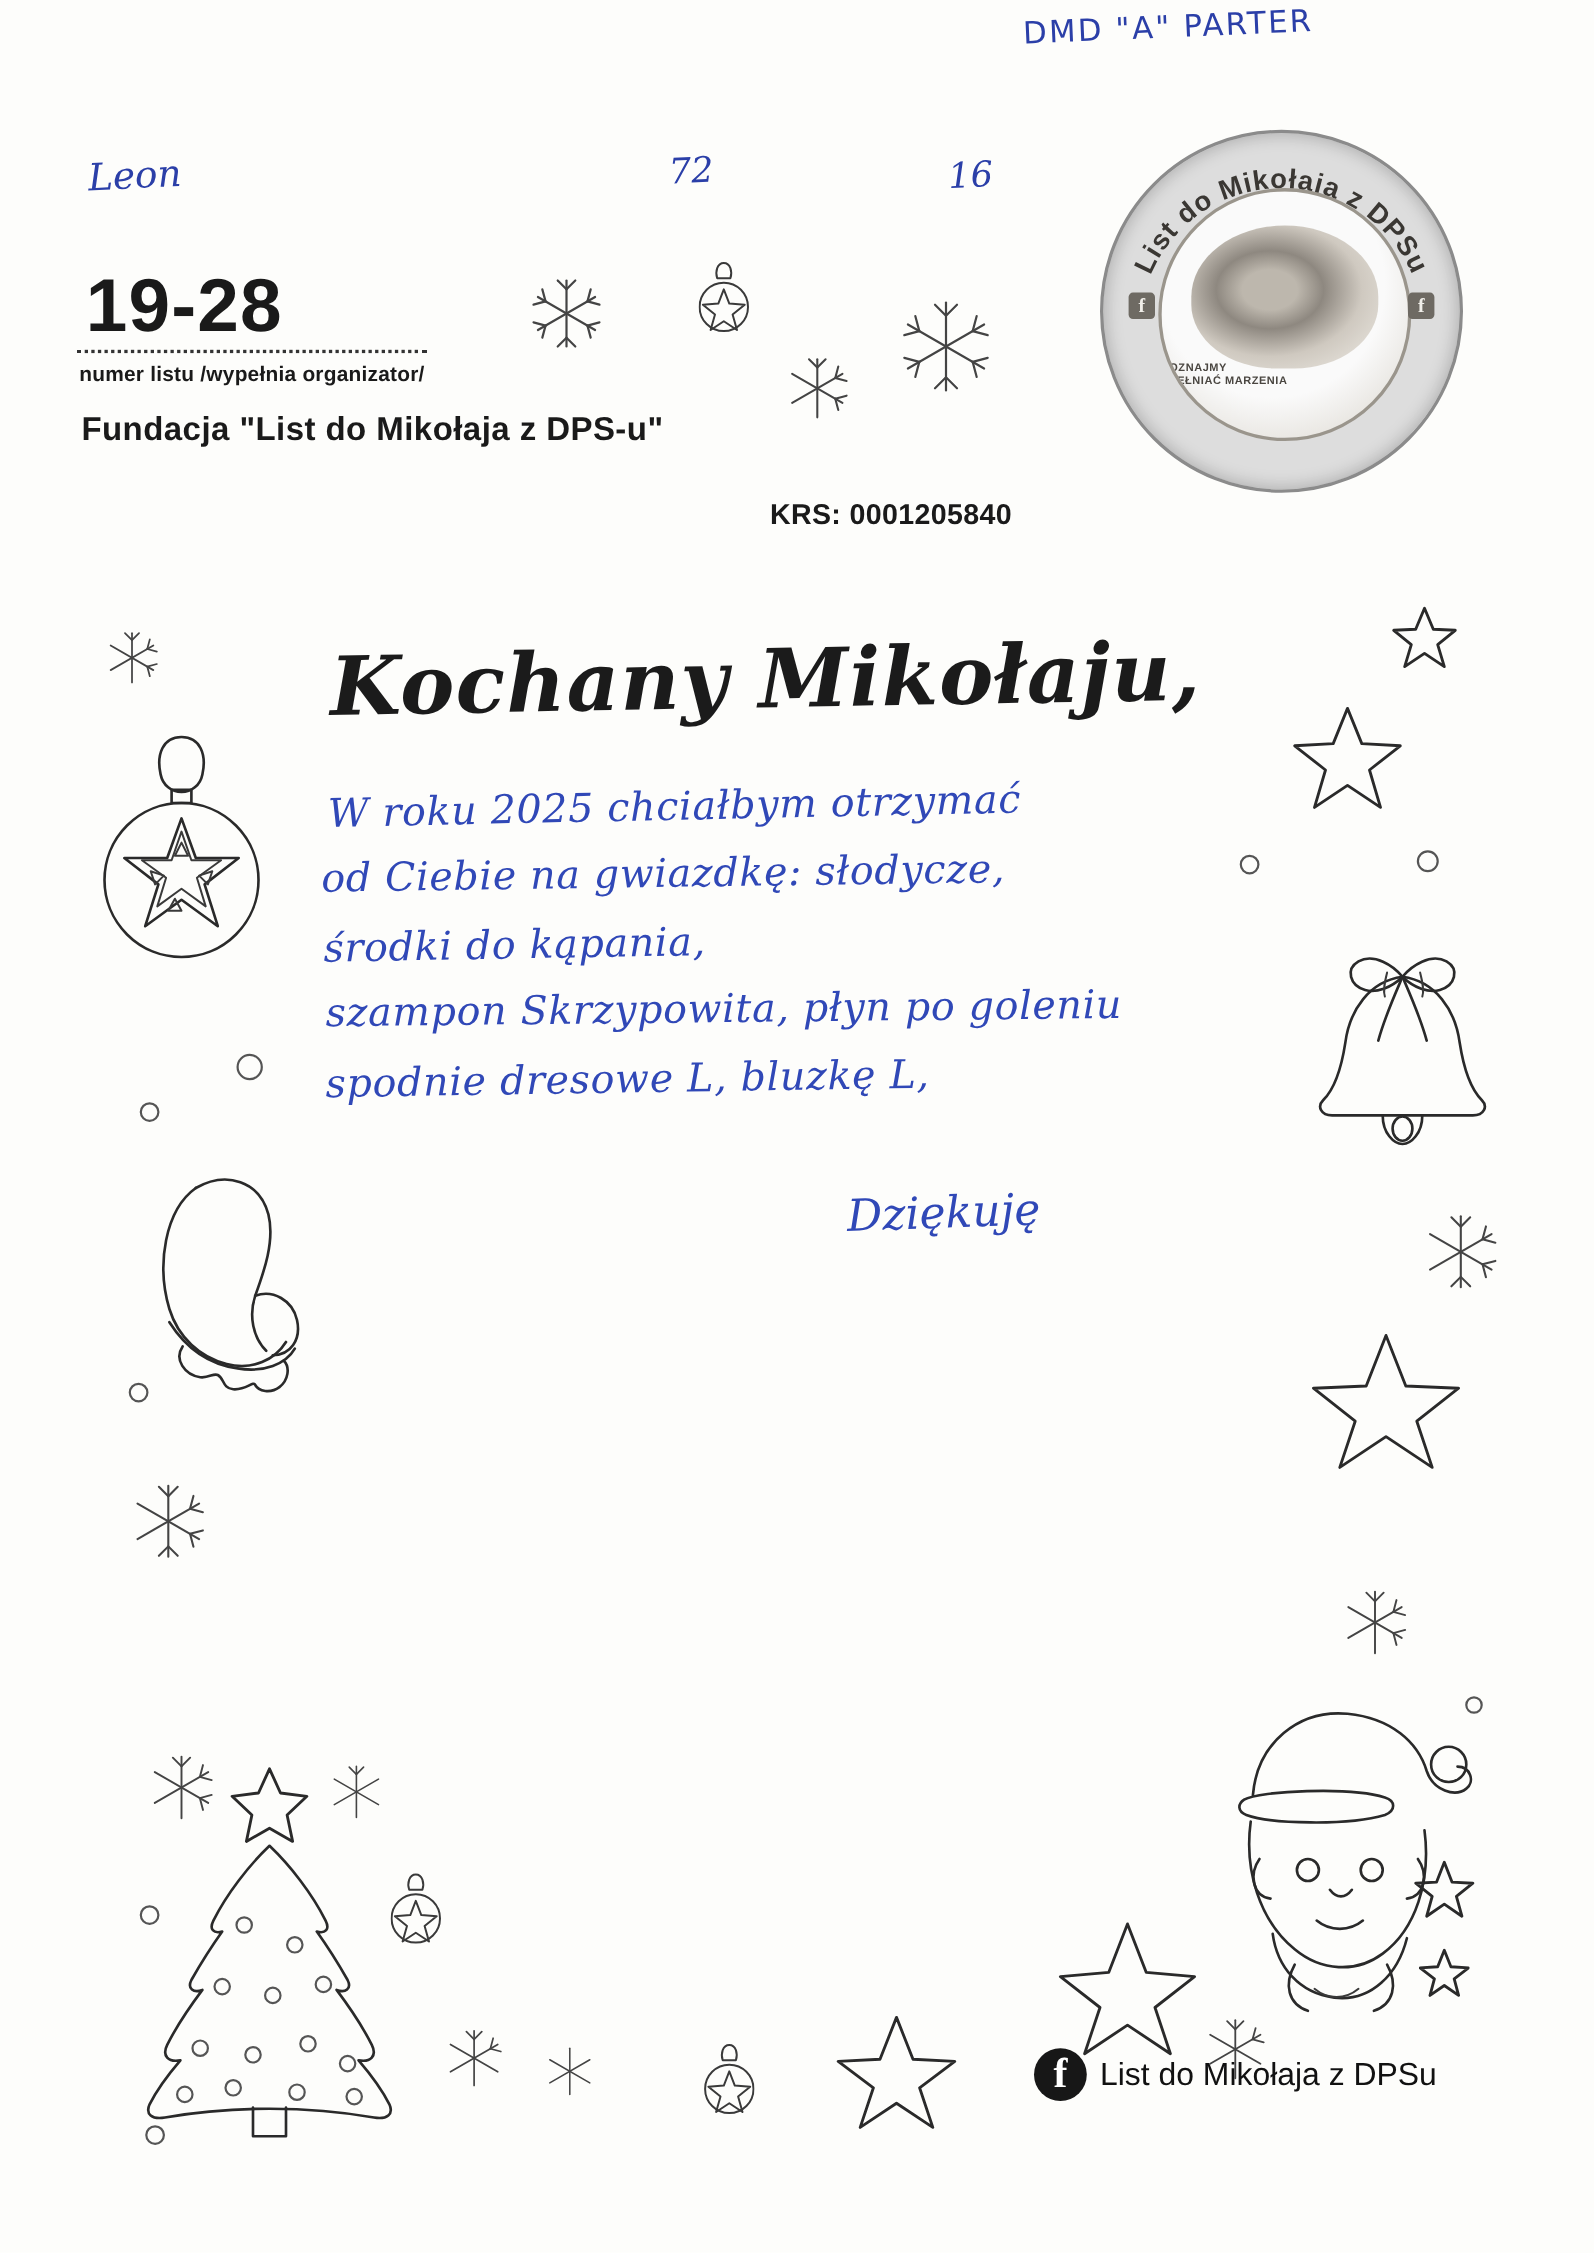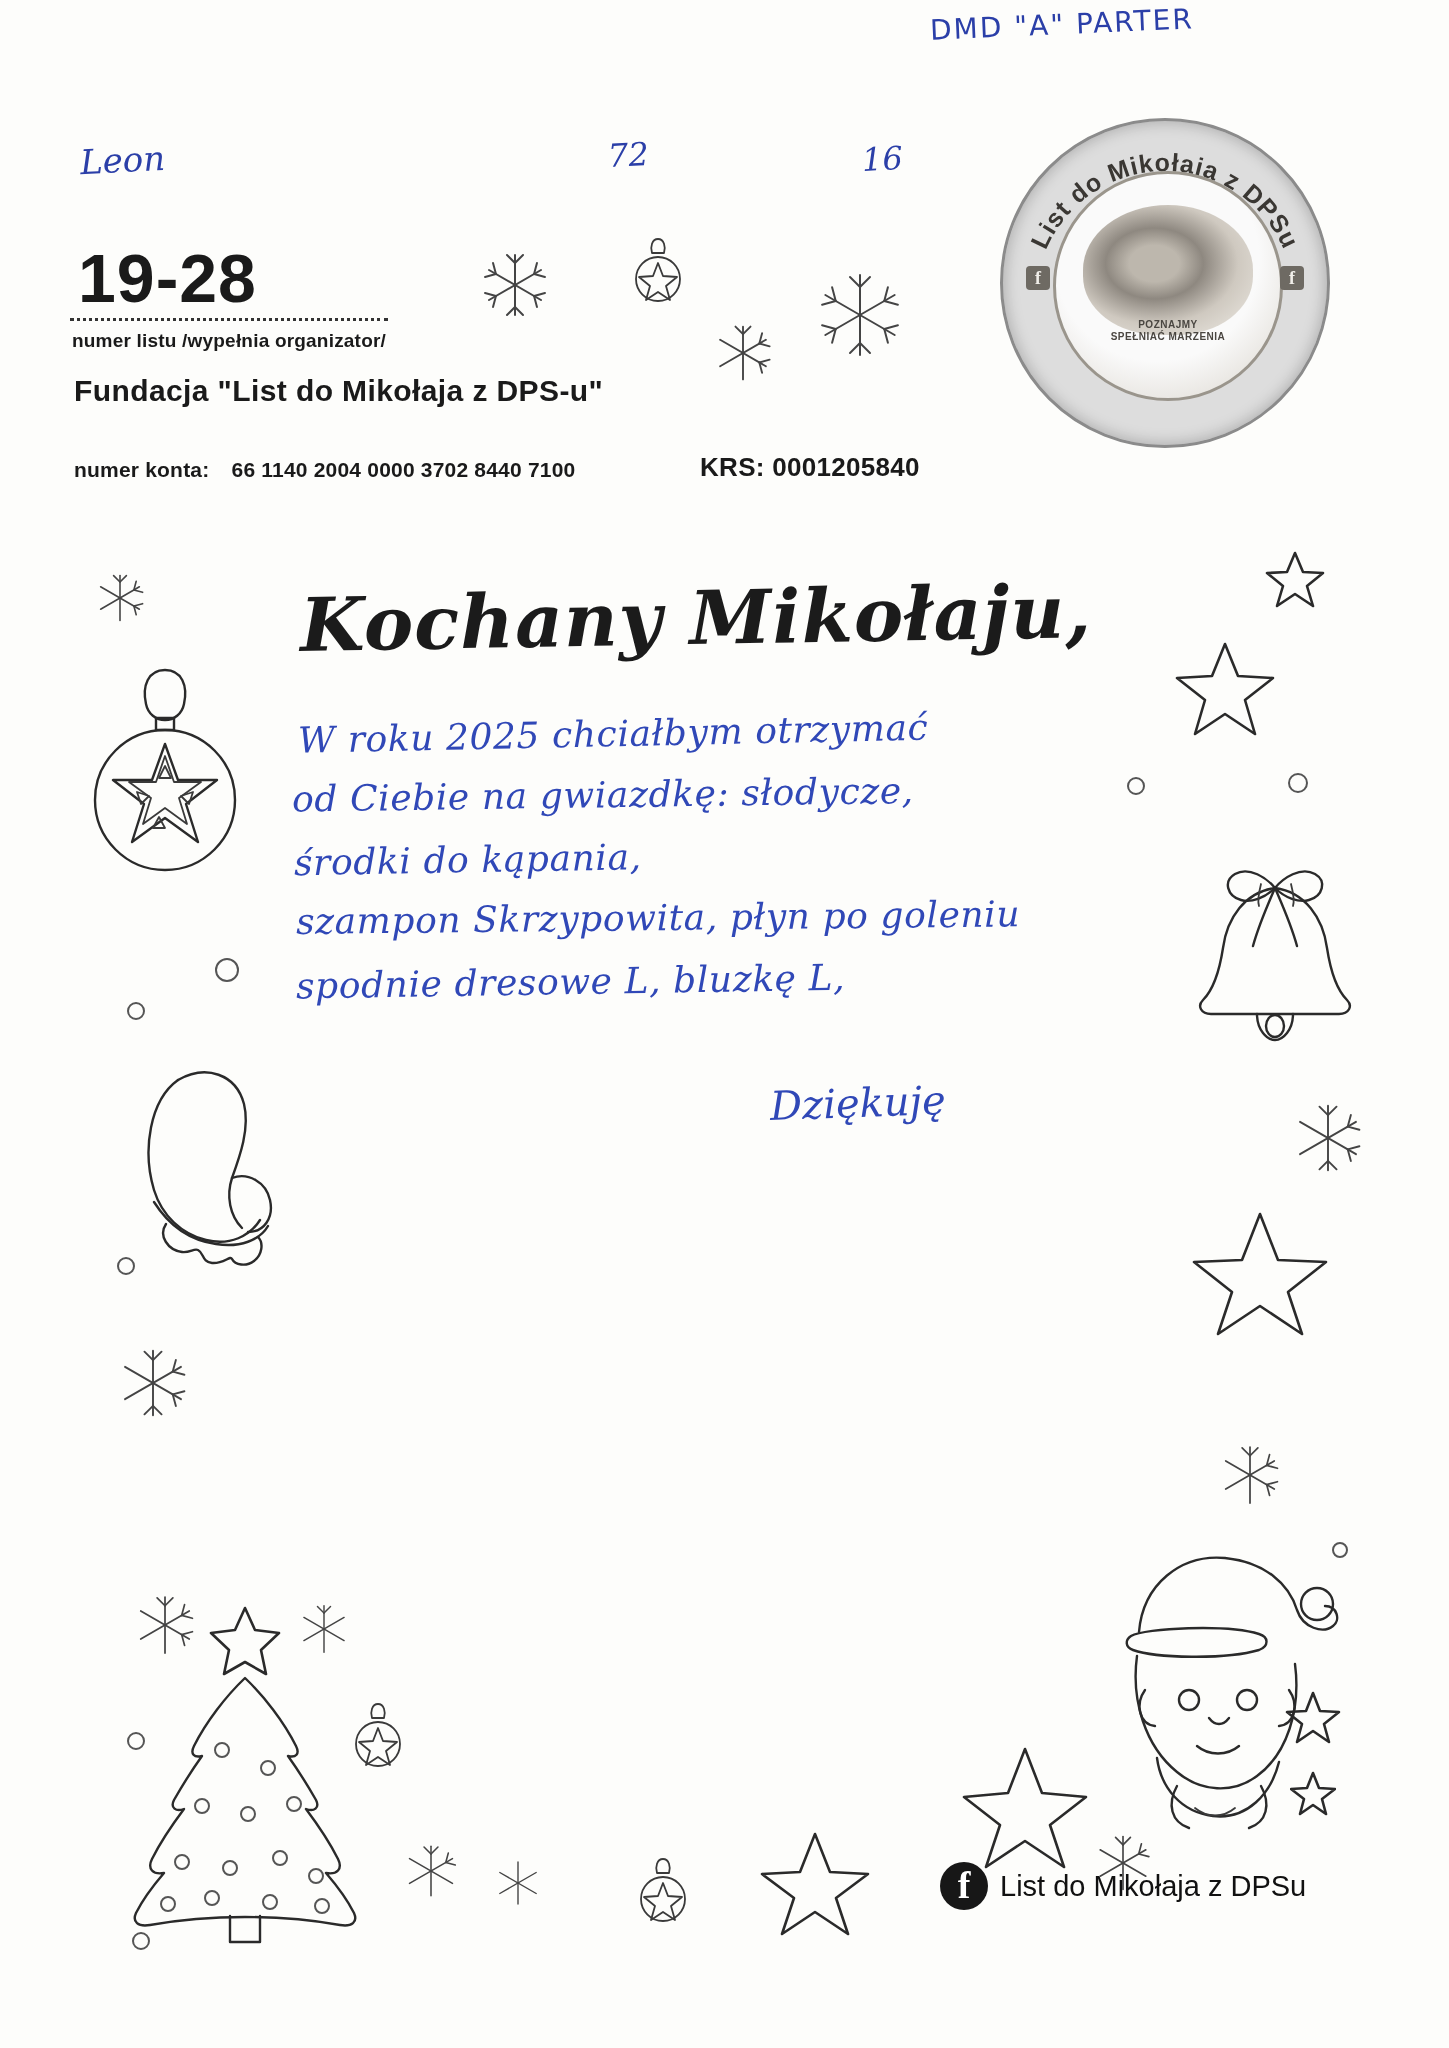--- a/index.html
+++ b/index.html
@@ -176,22 +176,22 @@
     font-family: "Liberation Sans", sans-serif;
     font-weight: 700;
     font-size: 25px;
     fill: #3a3733;
     letter-spacing: 1px;
   }
   .stamp-sub {
     position: absolute;
     left: 0;
     right: 0;
-    bottom: 56px;
-    text-align: center;
+    bottom: 46px;
+    text-align: left;
     font-size: 10px;
     font-weight: 700;
     color: #4a4641;
     letter-spacing: .5px;
     line-height: 1.15;
   }
   .stamp-fb {
     position: absolute;
     width: 24px; height: 24px;
     border-radius: 4px;
@@ -294,25 +294,20 @@
 
   <span id="hw-name" class="hw">Leon</span>
   <span id="hw-age" class="hw">72</span>
   <span id="hw-room" class="hw">16</span>
 
   <div id="letter-no">19-28</div>
   <div id="letter-no-line"></div>
   <div id="letter-no-caption">numer listu /wypełnia organizator/</div>
 
   <div id="foundation-name">Fundacja "List do Mikołaja z DPS-u"</div>
-  <div id="account-row">
-    <span class="acct-label">numer konta:</span>
-    <span style="display:inline-block;width:10px"></span>
-    <span>66 1140 2004 0000 3702 8440 7100</span>
-  </div>
   <div id="krs">KRS: 0001205840</div>
 
   <div id="stamp">
     <div class="stamp-ring"></div>
     <svg class="stamp-arc" viewBox="0 0 330 330">
       <defs>
         <path id="arcpath" d="M 36,182 A 129,129 0 0 1 294,182"></path>
       </defs>
       <text>
         <textPath href="#arcpath" startOffset="50%" text-anchor="middle">List do Mikołaja z DPSu</textPath>

